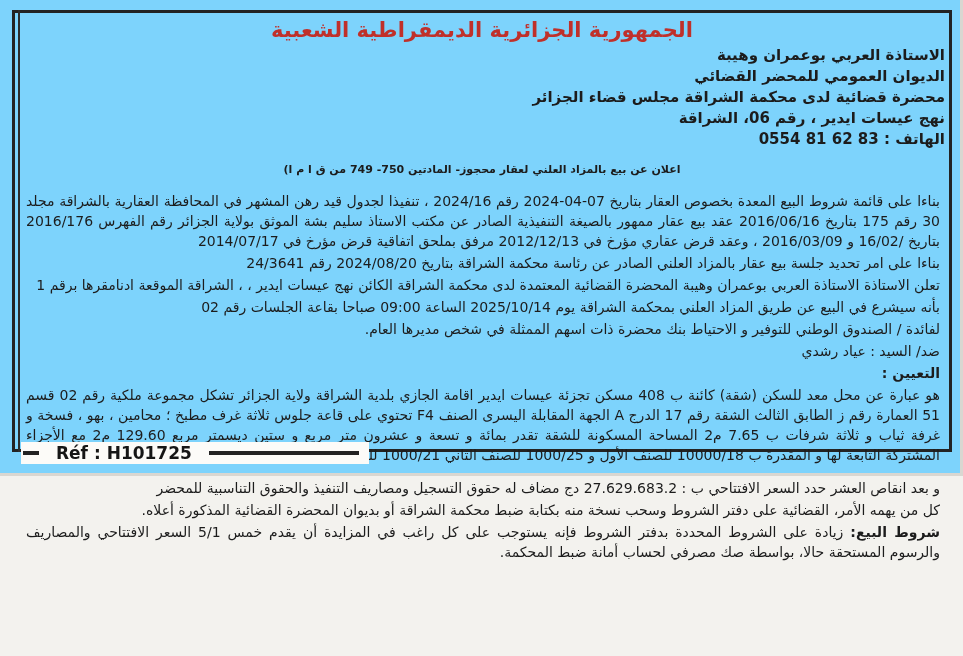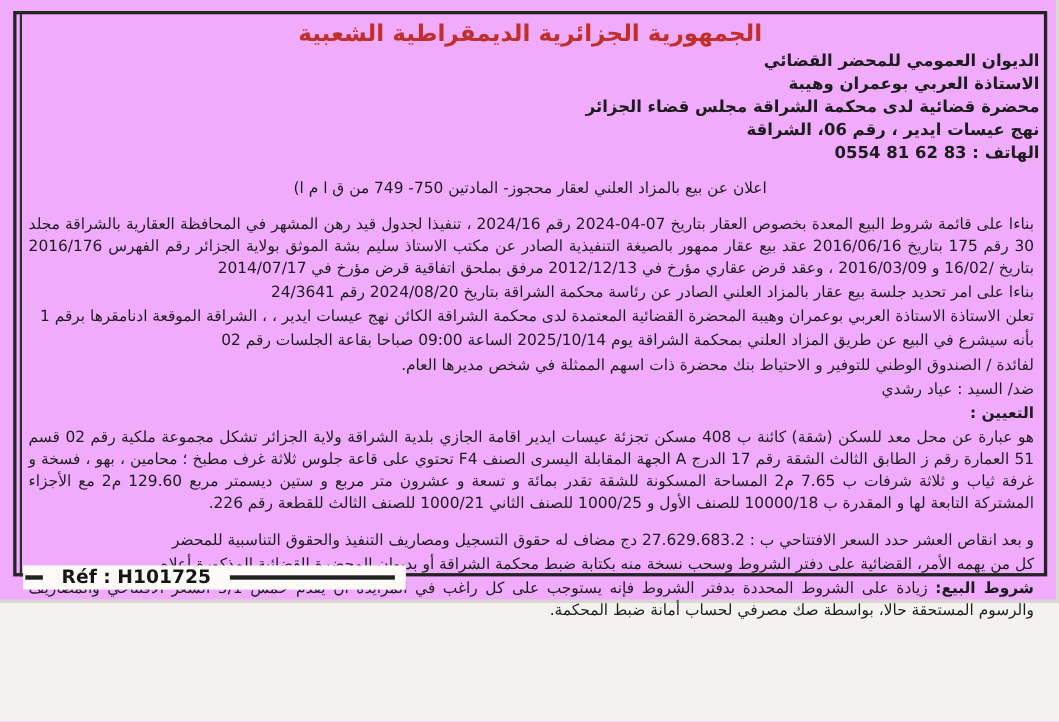--- a/index.html
+++ b/index.html
@@ -3,43 +3,43 @@
 <meta charset="utf-8">
 <style>
   html,body{margin:0;padding:0;}
   body{
     width:963px;height:656px;overflow:hidden;
     background:#f3f2ee;
     font-family:"DejaVu Sans",sans-serif;
     color:#1c1c1c;
   }
   .page{
-    position:relative;width:963px;height:548px;direction:rtl;
-    background:#f0abfc;
+    position:relative;width:963px;height:476px;direction:rtl;
+    background:#7dd3fc;
     box-shadow:inset -3px -3px 0 #d9d7d1;
   }
   .frame{
     position:absolute;left:12px;top:10px;right:11px;bottom:24px;
     border:3px solid #232323;
   }
   
   .frame::before{
     content:"";position:absolute;left:3px;top:-3px;bottom:-3px;width:2px;background:#2c2c2c;
   }
   .republic-title{
     margin-top:5px;text-align:center;
     color:#c0302a;font-size:21px;font-weight:bold;
   }
   .office{
     text-align:right;padding-left:6px;padding-right:4px;margin-top:3px;
     font-weight:bold;font-size:15px;line-height:21px;
   }
   .ltr{direction:ltr;unicode-bidi:isolate;display:inline-block;}
   .ann-title{
-    text-align:center;font-weight:normal;font-size:14px;margin-top:13px;
+    text-align:center;font-weight:bold;font-size:11px;margin-top:13px;
     letter-spacing:.2px;
   }
   .body-text{
     margin:15px 9px 0 11px;
     font-size:14px;line-height:20px;
     text-align:justify;
   }
   .para{margin:2px 0 0 0;}
   .para.bold,.bold{font-weight:bold;}
   .para.mt-sm{margin-top:6px;}
@@ -62,22 +62,22 @@
 </style>
 </head>
 <body>
 
 <div class="page">
   <div class="frame">
 
     <div class="republic-title">الجمهورية الجزائرية الديمقراطية الشعبية</div>
 
     <div class="office">
+      <div>الاستاذة العربي بوعمران وهيبة</div>
       <div>الديوان العمومي للمحضر القضائي</div>
-      <div>الاستاذة العربي بوعمران وهيبة</div>
       <div>محضرة قضائية لدى محكمة الشراقة مجلس قضاء الجزائر</div>
       <div>نهج عيسات ايدير ، رقم 06، الشراقة</div>
       <div>
         <span>الهاتف :</span>
         <span class="ltr">0554 81 62 83</span>
       </div>
     </div>
 
     <div class="ann-title">اعلان عن بيع بالمزاد العلني لعقار محجوز- المادتين ‎749 -750‎ من ق ا م ا)</div>
 

